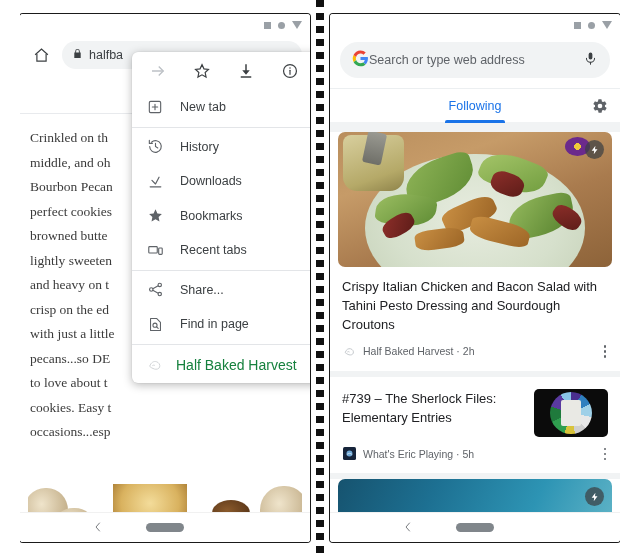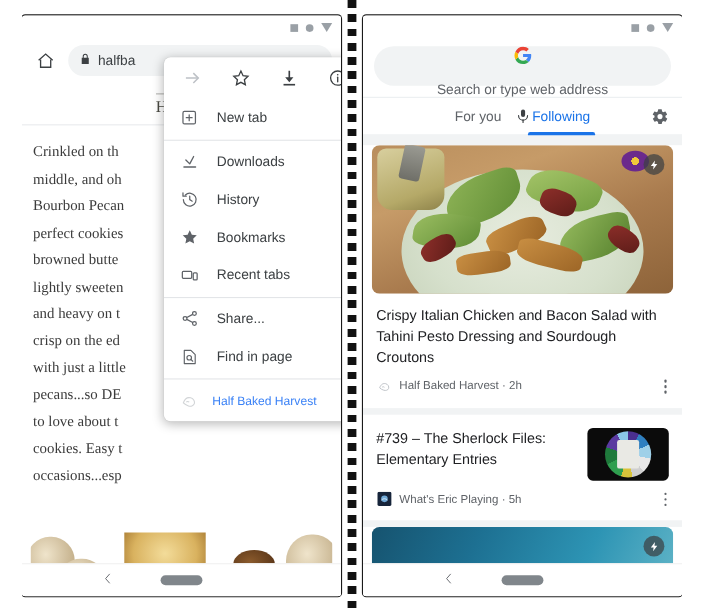--- a/index.html
+++ b/index.html
@@ -85,51 +85,51 @@
   .cookie-img .pecan {
     position:absolute; right:52px; top:16px; width:38px; height:26px; border-radius:50%;
     background: radial-gradient(ellipse at 40% 40%, #8a5a2c, #5a3618 75%);
   }
 
   
   .menu {
     position: absolute; left: 112px; top: 38px; width: 228px;
     background: #ffffff; border-radius: 6px 0 0 6px;
     box-shadow: 0 2px 10px rgba(0,0,0,.28), 0 0 0 0.5px rgba(0,0,0,.06);
-    z-index: 20; overflow: hidden; margin-left: 17px;
+    z-index: 20; overflow: hidden;
   }
   .menu-head {
     display: flex; align-items: center; justify-content: space-around;
     height: 38px; padding: 0 4px;
   }
   .menu-head .mh { width: 26px; height: 26px; display:flex; align-items:center; justify-content:center; }
   .mi {
     display: flex; align-items: center; height: 34.5px; padding: 0 14px; gap: 16px;
     font-size: 12.5px; color: #3c4043;
   }
   .mi .ic { width: 18px; height: 18px; display:flex; align-items:center; justify-content:center; flex:0 0 18px; }
   .mi-label { white-space: nowrap; }
   .divider { height: 1px; background: #e3e5e8; margin: 2px 0; }
   .follow-row {
     display: flex; align-items: center; height: 36px; padding: 0 10px 0 14px; gap: 12px;
   }
   .follow-row .favic { width: 18px; height: 18px; flex:0 0 18px; opacity:.45; display:flex;align-items:center;justify-content:center;}
-  .follow-row .fname { font-size: 11px; color: #3b82f6; flex: 1; white-space: nowrap; }
+  .follow-row .fname { font-size: 14px; color: #15803d; flex: 1; white-space: nowrap; }
   .follow-btn {
     display: flex; align-items: center; gap: 4px;
     background: #e8f0fe; color: #1a73e8; border: none;
     border-radius: 13px; height: 23px; padding: 0 11px;
     font-size: 11.5px; font-family: "Liberation Sans", sans-serif; cursor: pointer;
   }
 
   
   .r-search-wrap { padding: 6px 10px 10px 10px; background:#fff; }
   .r-search {
     height: 36px; background: #f1f3f4; border-radius: 18px;
-    display: flex; align-items: center; gap: 10px; padding: 0 12px; flex-direction: column;
+    display: flex; align-items: center; gap: 0; padding: 0 12px;
   }
   .r-search .txt { flex: 1; font-size: 12.5px; color: #5f6368; white-space: nowrap; }
   .r-tabs {
     height: 34px; display: flex; align-items: center; position: relative;
     border-top: 1px solid #eceff1;
   }
   .r-tabs .spacer { flex: 1; }
   .tab {
     font-size: 12.5px; color: #5f6368; padding: 0 14px; height: 34px;
     display: flex; align-items: center; position: relative; cursor: pointer;
@@ -348,37 +348,37 @@
           </svg>
         </span>
         <span class="mi-label">New tab</span>
       </div>
 
 
       <div class="divider"></div>
 
       <div class="mi">
         <span class="ic">
-          <svg width="17" height="17" viewBox="0 0 24 24" fill="none" stroke="#5f6368" stroke-width="1.7">
-            <path d="M7 10.5l5 5 5-9.5" stroke-linecap="round" stroke-linejoin="round"></path>
-            <path d="M4.5 19.5h15" stroke-linecap="round"></path>
-          </svg>
-        </span>
-        <span class="mi-label">Downloads</span>
-      </div>
-
-      <div class="mi">
-        <span class="ic">
           <svg width="17" height="17" viewBox="0 0 24 24" fill="none" stroke="#5f6368" stroke-width="1.6">
             <path d="M3.8 12a8.2 8.2 0 1 0 2.6-6" stroke-linecap="round"></path>
             <path d="M3.3 3.4V7.6h4.2" stroke-linecap="round" stroke-linejoin="round"></path>
             <path d="M12 7.6V12l3.2 2" stroke-linecap="round"></path>
           </svg>
         </span>
         <span class="mi-label">History</span>
+      </div>
+
+      <div class="mi">
+        <span class="ic">
+          <svg width="17" height="17" viewBox="0 0 24 24" fill="none" stroke="#5f6368" stroke-width="1.7">
+            <path d="M7 10.5l5 5 5-9.5" stroke-linecap="round" stroke-linejoin="round"></path>
+            <path d="M4.5 19.5h15" stroke-linecap="round"></path>
+          </svg>
+        </span>
+        <span class="mi-label">Downloads</span>
       </div>
 
       <div class="mi">
         <span class="ic">
           <svg width="17" height="17" viewBox="0 0 24 24" fill="#5f6368">
             <path d="M12 3.2l2.7 5.8 6.3.8-4.6 4.3 1.2 6.2L12 17.3 6.4 20.3l1.2-6.2L3 9.8l6.3-.8z"></path>
           </svg>
         </span>
         <span class="mi-label">Bookmarks</span>
       </div>
@@ -470,21 +470,20 @@
             <rect x="9" y="2.5" width="6" height="11" rx="3"></rect>
             <path d="M5.5 11.5a6.5 6.5 0 0 0 13 0" fill="none" stroke="#3c4043" stroke-width="1.7" stroke-linecap="round"></path>
             <path d="M12 18v3.2" stroke="#3c4043" stroke-width="1.7" stroke-linecap="round"></path>
           </svg>
         </span>
       </div>
     </div>
 
     <div class="r-tabs">
       <span class="spacer"></span>
-      <span class="tab">For you</span>
       <span class="tab active">Following</span>
       <span class="spacer"></span>
       <span class="gear">
         <svg width="16" height="16" viewBox="0 0 24 24" fill="#5f6368">
           <path d="M19.4 13c.04-.3.06-.66.06-1s-.02-.7-.07-1l2.1-1.6a.5.5 0 0 0 .12-.64l-2-3.46a.5.5 0 0 0-.6-.22l-2.5 1a7.3 7.3 0 0 0-1.7-1l-.4-2.6a.5.5 0 0 0-.5-.42h-4a.5.5 0 0 0-.5.42l-.4 2.6c-.6.25-1.17.6-1.7 1l-2.5-1a.5.5 0 0 0-.6.22l-2 3.46c-.12.22-.07.5.12.64L4.6 11c-.05.3-.07.66-.07 1s.02.7.07 1l-2.1 1.6a.5.5 0 0 0-.12.64l2 3.46c.12.22.38.3.6.22l2.5-1c.53.4 1.1.75 1.7 1l.4 2.6c.04.24.25.42.5.42h4c.25 0 .46-.18.5-.42l.4-2.6c.6-.25 1.17-.6 1.7-1l2.5 1c.22.08.48 0 .6-.22l2-3.46a.5.5 0 0 0-.12-.64L19.4 13zM12 15.5A3.5 3.5 0 1 1 15.5 12 3.5 3.5 0 0 1 12 15.5z"></path>
         </svg>
       </span>
     </div>
 
     <div class="feed">

